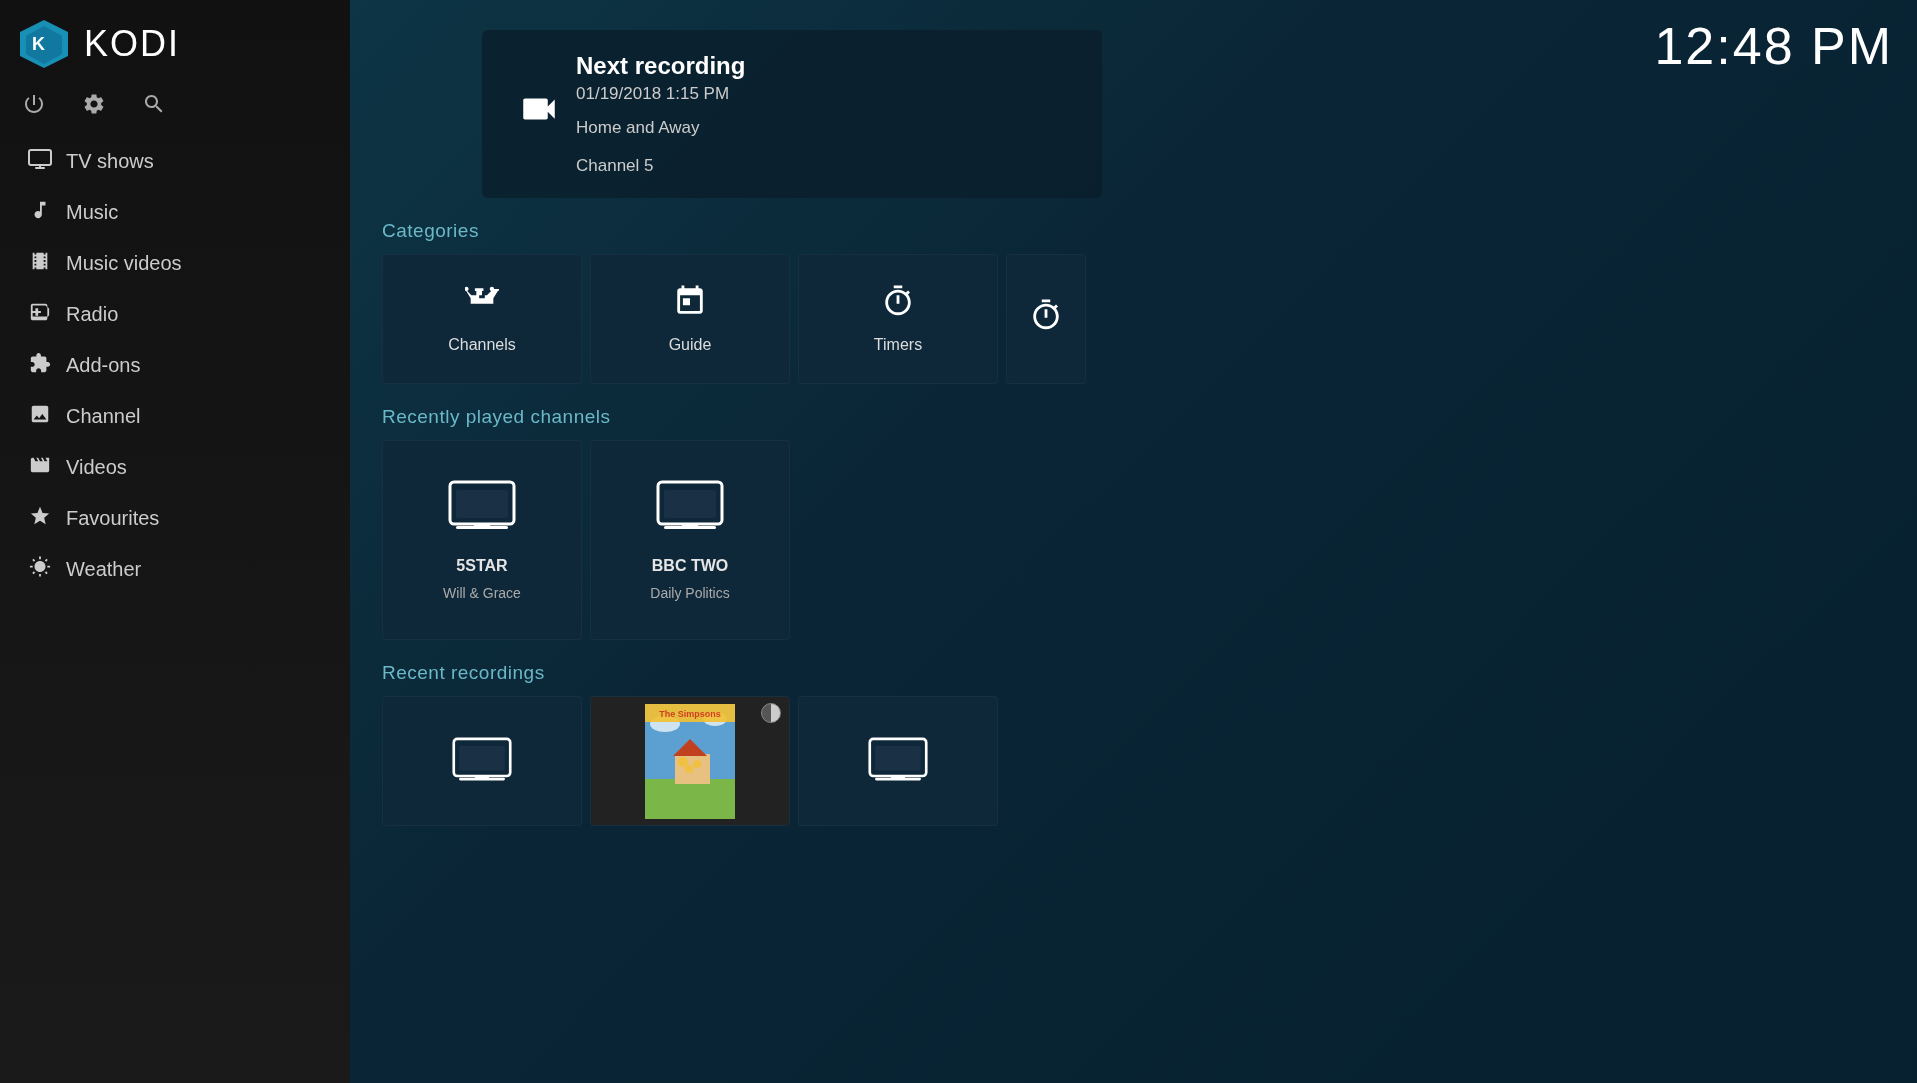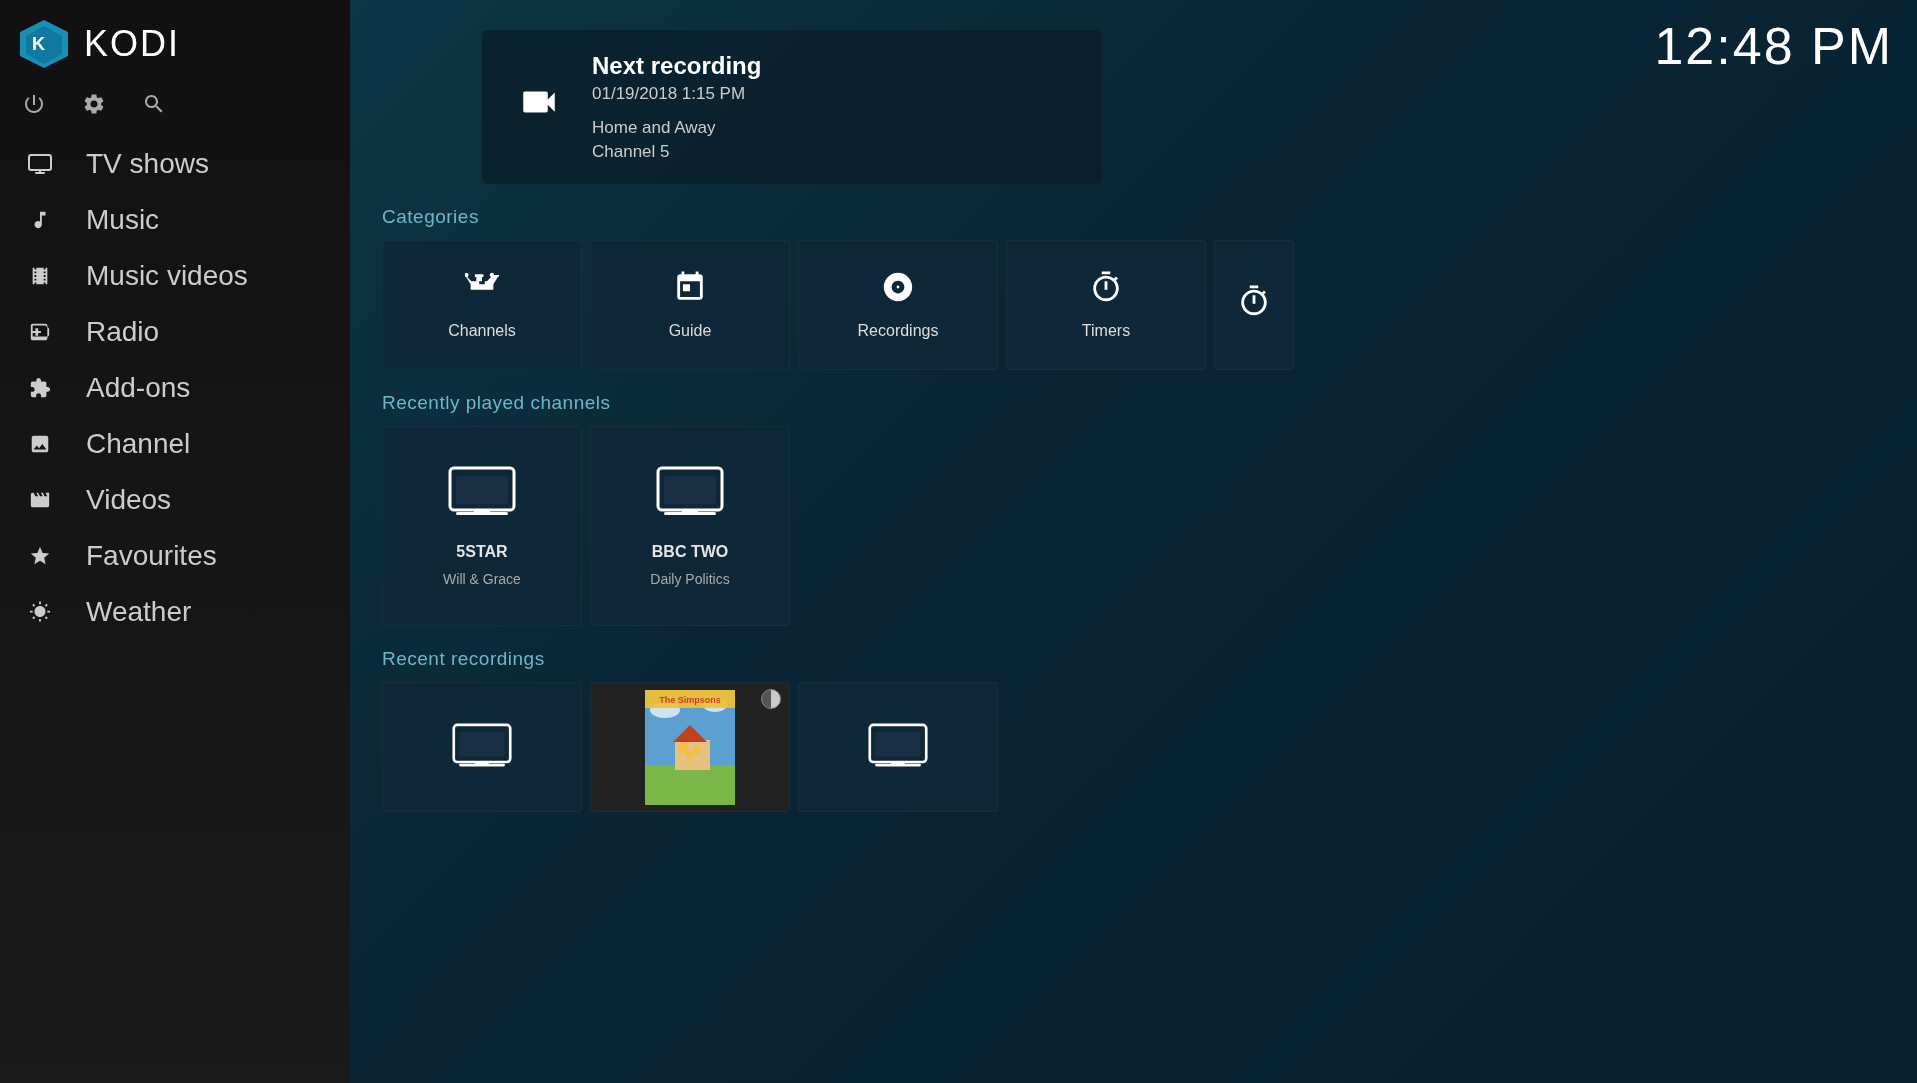--- a/index.html
+++ b/index.html
@@ -61,25 +61,25 @@
 
     #sidebar-nav {
       flex: 1;
       display: flex;
       flex-direction: column;
       margin-top: 4px;
     }
 
     .nav-item {
       display: flex;
-      align-items: flex-end;
-      gap: 30px;
+      align-items: center;
+      gap: 10px;
       padding: 12px 24px;
       cursor: pointer;
-      font-size: 28px;
+      font-size: 20px;
       font-weight: 400;
       color: #ccc;
       transition: background 0.15s;
     }
 
     .nav-item:hover, .nav-item.active {
       background: rgba(255,255,255,0.08);
       color: #fff;
     }
 
@@ -117,21 +117,21 @@
       letter-spacing: 2px;
     }
 
     
     #next-recording {
       background: rgba(10, 30, 45, 0.85);
       border-radius: 6px;
       display: flex;
       align-items: center;
       padding: 22px 32px;
-      gap: 28px;
+      gap: 12px;
       width: 620px;
       margin-top: 10px;
       margin-left: 100px;
     }
 
     .recording-cam-icon {
       font-size: 42px;
       color: #ccc;
     }
 
@@ -143,21 +143,21 @@
       margin-bottom: 4px;
     }
     .next-recording-datetime {
       font-size: 17px;
       color: #ccc;
       margin-bottom: 14px;
     }
     .next-recording-show {
       font-size: 17px;
       color: #ccc;
-      margin-bottom: 4px;
+      margin-bottom: 18px;
     }
     .next-recording-channel {
       font-size: 17px;
       color: #ccc;
     }
 
     
     .section-header {
       font-size: 19px;
       font-weight: 400;
@@ -432,28 +432,20 @@
 
     <div class="category-card">
       <span class="category-icon">
         <svg width="34" height="34" viewBox="0 0 24 24" fill="white">
           <path d="M19 3h-1V1h-2v2H8V1H6v2H5c-1.11 0-1.99.9-1.99 2L3 19c0 1.1.89 2 2 2h14c1.1 0 2-.9 2-2V5c0-1.1-.9-2-2-2zm0 16H5V8h14v11zM7 10h5v5H7z"></path>
         </svg>
       </span>
       <span class="category-label">Guide</span>
     </div>
 
-    <div class="category-card">
-      <span class="category-icon">
-        <svg width="34" height="34" viewBox="0 0 24 24" fill="white">
-          <path d="M12 2C6.48 2 2 6.48 2 12s4.48 10 10 10 10-4.48 10-10S17.52 2 12 2zm0 14.5c-2.49 0-4.5-2.01-4.5-4.5S9.51 7.5 12 7.5s4.5 2.01 4.5 4.5-2.01 4.5-4.5 4.5zm0-5.5c-.55 0-1 .45-1 1s.45 1 1 1 1-.45 1-1-.45-1-1-1z"></path>
-        </svg>
-      </span>
-      <span class="category-label">Recordings</span>
-    </div>
 
     <div class="category-card">
       <span class="category-icon">
         <svg width="34" height="34" viewBox="0 0 24 24" fill="white">
           <path d="M15 1H9v2h6V1zm-4 13h2V8h-2v6zm8.03-6.61l1.42-1.42c-.43-.51-.9-.99-1.41-1.41l-1.42 1.42C16.07 4.74 14.12 4 12 4c-4.97 0-9 4.03-9 9s4.02 9 9 9 9-4.03 9-9c0-2.12-.74-4.07-1.97-5.61zM12 20c-3.87 0-7-3.13-7-7s3.13-7 7-7 7 3.13 7 7-3.13 7-7 7z"></path>
         </svg>
       </span>
       <span class="category-label">Timers</span>
     </div>
 

